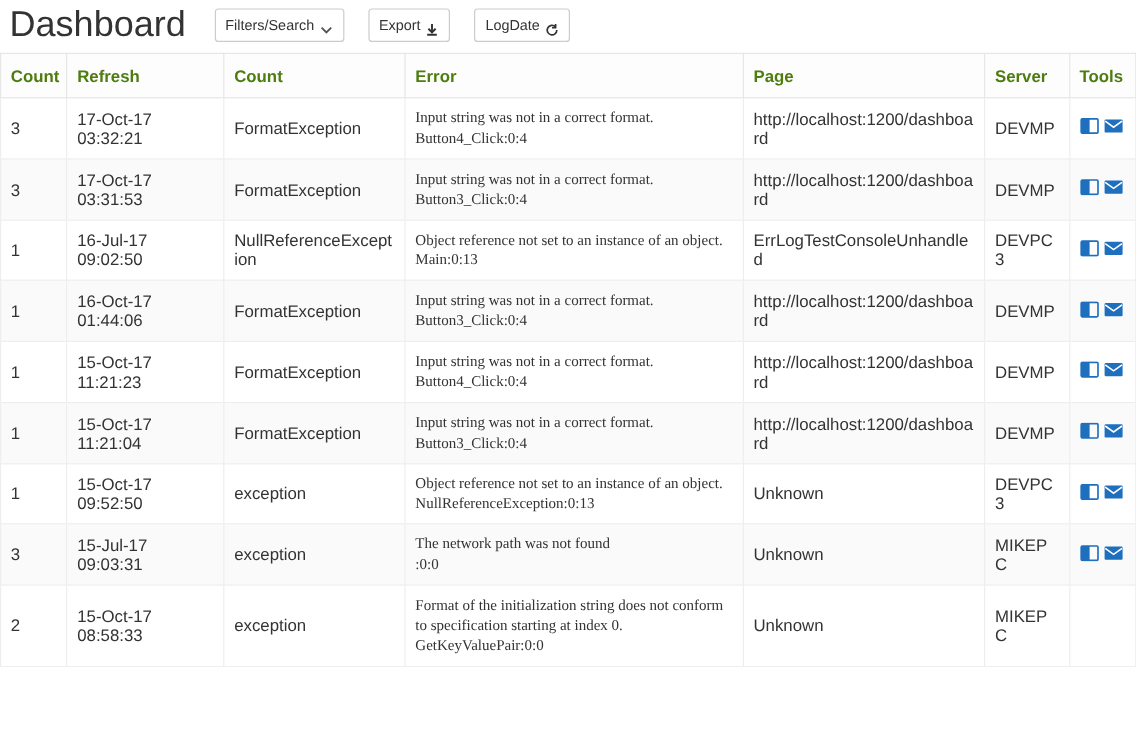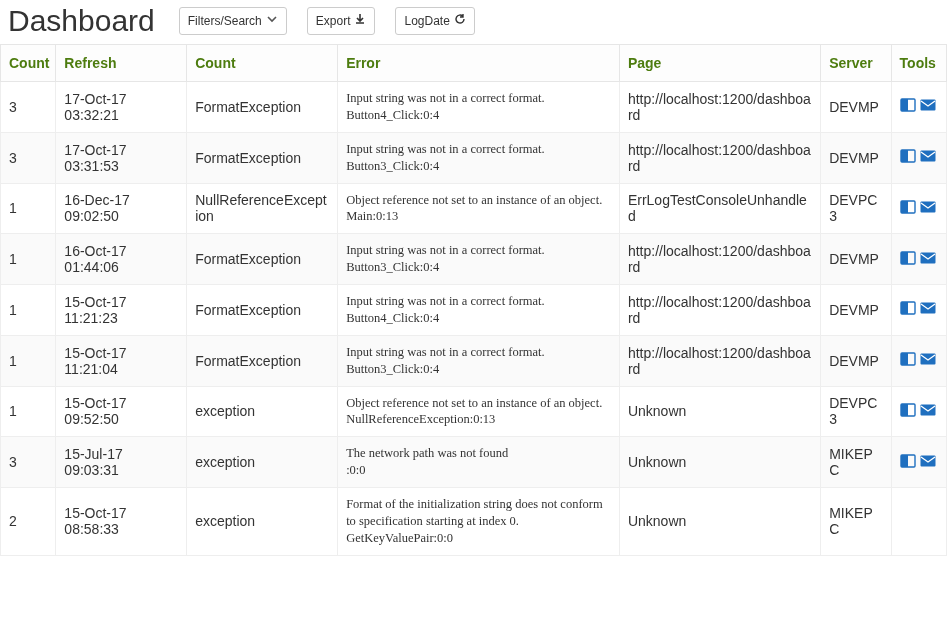--- a/index.html
+++ b/index.html
@@ -8,41 +8,40 @@
     font-family: "Helvetica Neue", Helvetica, Arial, sans-serif;
     font-size: 14px;
     color: #333;
     background: #fff;
     width: 947px;
   }
   .header {
     display: flex;
     align-items: center;
     padding: 4px 8px 6px 8px;
-    gap: 0;
+    gap: 20px;
   }
   .header h1 {
     margin: 0 4px 0 0;
     font-size: 30px;
     font-weight: 400;
     color: #333;
   }
   .btn {
     display: inline-flex;
-    align-items: flex-start;
+    align-items: flex-end;
     gap: 4px;
     padding: 4px 8px;
     font-size: 12px;
     line-height: 1.5;
     color: #333;
     background: #fff;
     border: 1px solid #ccc;
     border-radius: 3px;
     cursor: pointer;
-    margin-left: 20px;
   }
   .icon { width: 12px; height: 12px; display: inline-block; }
   table {
     width: 100%;
     border-collapse: collapse;
     table-layout: fixed;
   }
   thead th {
     text-align: left;
     font-weight: 700;
@@ -167,21 +166,21 @@
         <td class="tools-cell"><span class="tool-link"><svg viewBox="0 0 16 14">
               <rect x="1" y="1" width="14" height="12" rx="1" fill="none" stroke="#1f6fbf" stroke-width="1.4"></rect>
               <rect x="1" y="1" width="7" height="12" fill="#1f6fbf"></rect>
             </svg></span><span class="tool-link"><svg viewBox="0 0 16 14">
               <rect x="0.5" y="1.5" width="15" height="11" rx="1" fill="#1f6fbf"></rect>
               <path d="M1 3 L8 8 L15 3" fill="none" stroke="#fff" stroke-width="1.3"></path>
             </svg></span></td>
       </tr>
       <tr>
         <td>1</td>
-        <td>16-Dec-17 09:02:50</td>
+        <td>16-Jul-17 09:02:50</td>
         <td>NullReferenceException</td>
         <td class="mono">Object reference not set to an instance of an object.
 Main:0:13</td>
         <td>ErrLogTestConsoleUnhandled</td>
         <td>DEVPC3</td>
         <td class="tools-cell"><span class="tool-link"><svg viewBox="0 0 16 14">
               <rect x="1" y="1" width="14" height="12" rx="1" fill="none" stroke="#1f6fbf" stroke-width="1.4"></rect>
               <rect x="1" y="1" width="7" height="12" fill="#1f6fbf"></rect>
             </svg></span><span class="tool-link"><svg viewBox="0 0 16 14">
               <rect x="0.5" y="1.5" width="15" height="11" rx="1" fill="#1f6fbf"></rect>

